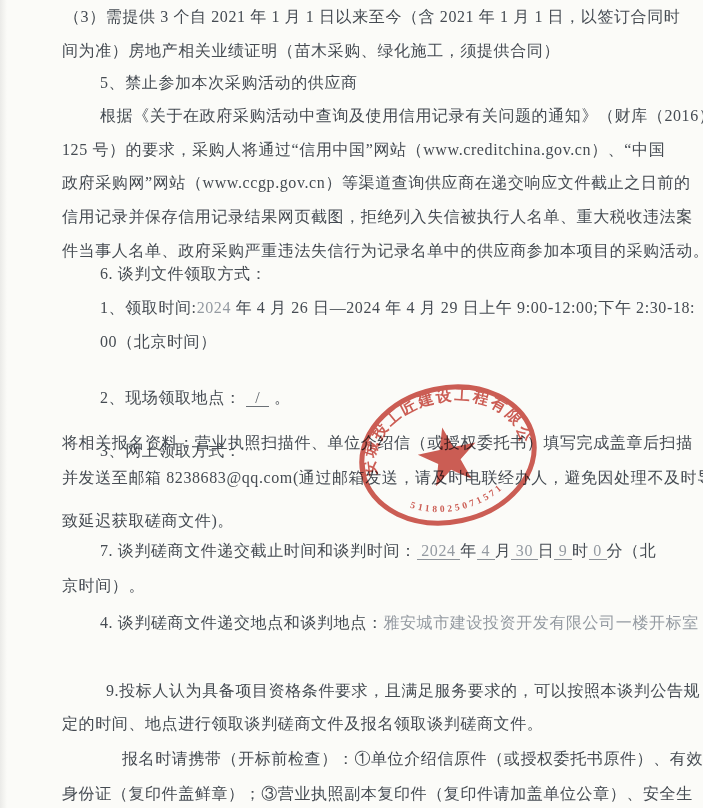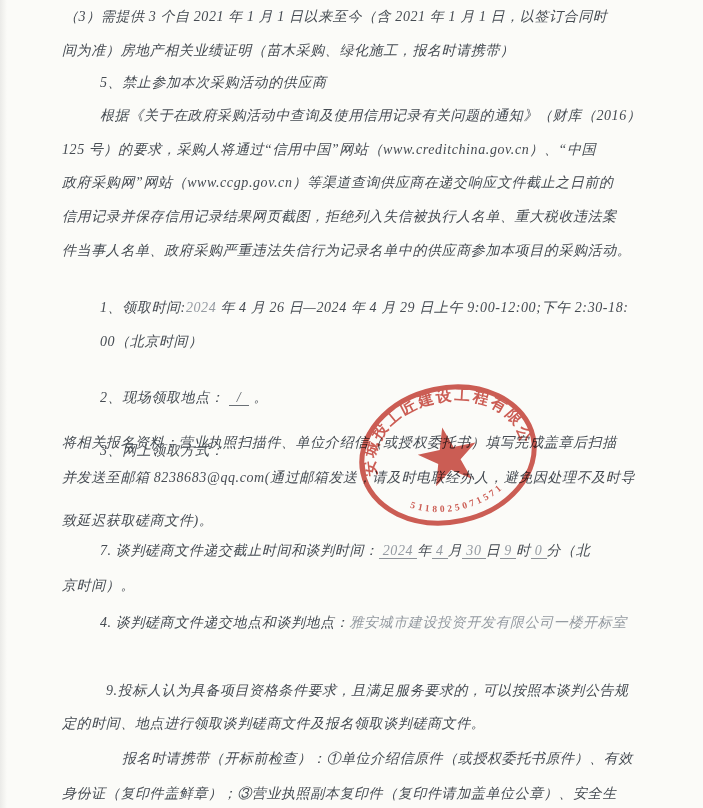--- a/index.html
+++ b/index.html
@@ -16,53 +16,53 @@
   }
   .page{position:absolute;inset:0;}
   .scan-edge{
     position:absolute;left:0;top:0;width:7px;height:100%;
     background:linear-gradient(90deg,rgba(90,90,90,.10),rgba(90,90,90,0));
     pointer-events:none;
   }
   .doc-body{position:absolute;inset:0;}
   .line{
     position:absolute;
-    font-size:14px;
+    font-size:16px;
     letter-spacing:.6px;
     line-height:21px;
     white-space:pre;
     color:var(--ink);
-    font-style:italic;
   }
   .s-n{color:var(--ink);}
   .s-g{color:var(--gray);}
   .s-u{color:#5a6067;border-bottom:1.4px solid #6a7076;}
   .s-ug{color:var(--gray);border-bottom:1.4px solid #8d939a;}
   .stamp{
     position:absolute;left:351px;top:381px;
     mix-blend-mode:multiply;
     opacity:.88;
   }
   .stamp text{font-family:"Liberation Serif","DejaVu Serif",serif;font-weight:bold;}
 </style>
 </head>
 <body>
 
 <div class="page">
   <div class="scan-edge"></div>
 
   <div class="doc-body">
       <div class="line" style="top: 6px; left: 64px;"><span class="s-n">（3）需提供 3 个自 2021 年 1 月 1 日以来至今（含 2021 年 1 月 1 日，以签订合同时</span></div>
-      <div class="line" style="top: 40px; left: 62px;"><span class="s-n">间为准）房地产相关业绩证明（苗木采购、绿化施工，报名时请携带）</span></div>
+      <div class="line" style="top: 40px; left: 62px;"><span class="s-n">间为准）房地产相关业绩证明（苗木采购、绿化施工，须提供合同）</span></div>
       <div class="line" style="top: 72px; left: 100px; text-align: right;"><span class="s-n">5、禁止参加本次采购活动的供应商</span></div>
       <div class="line" style="top: 105px; left: 100px;"><span class="s-n">根据《关于在政府采购活动中查询及使用信用记录有关问题的通知》（财库（2016）</span></div>
       <div class="line" style="top: 139px; left: 62px;"><span class="s-n">125 号）的要求，采购人将通过“信用中国”网站（www.creditchina.gov.cn）、“中国</span></div>
       <div class="line" style="top: 172px; left: 62px;"><span class="s-n">政府采购网”网站（www.ccgp.gov.cn）等渠道查询供应商在递交响应文件截止之日前的</span></div>
       <div class="line" style="top: 206px; left: 62px;"><span class="s-n">信用记录并保存信用记录结果网页截图，拒绝列入失信被执行人名单、重大税收违法案</span></div>
       <div class="line" style="top: 240px; left: 62px;"><span class="s-n">件当事人名单、政府采购严重违法失信行为记录名单中的供应商参加本项目的采购活动。</span></div>
+      <div class="line" style="top: 263px; left: 100px;"><span class="s-n">6. 谈判文件领取方式：</span></div>
       <div class="line" style="top: 297px; left: 100px;"><span class="s-n">1、领取时间:</span><span class="s-g">2024 </span><span class="s-n">年 4 月 26 日—2024 年 4 月 29 日上午 9:00-12:00;下午 2:30-18:</span></div>
       <div class="line" style="top: 331px; left: 60px; margin-left: 40px;"><span class="s-n">00（北京时间）</span></div>
       <div class="line" style="top: 366px; left: 100px; margin-top: 21px;"><span class="s-n">2、现场领取地点： </span><span class="s-u">&nbsp;&nbsp;/&nbsp;&nbsp;</span><span class="s-n"> 。</span></div>
       <div class="line" style="top: 400px; left: 100px; margin-top: 40px;"><span class="s-n">3、网上领取方式：</span></div>
       <div class="line" style="top: 432px; left: 62px;"><span class="s-n">将相关报名资料：营业执照扫描件、单位介绍信（或授权委托书）填写完成盖章后扫描</span></div>
       <div class="line" style="top: 467px; left: 62px;"><span class="s-n">并发送至邮箱 8238683@qq.com(通过邮箱发送，请及时电联经办人，避免因处理不及时导</span></div>
       <div class="line" style="top: 510px; left: 62px;"><span class="s-n">致延迟获取磋商文件)。</span></div>
       <div class="line" style="top: 540px; left: 100px;"><span class="s-n">7. 谈判磋商文件递交截止时间和谈判时间：</span><span class="s-ug">&nbsp;2024&nbsp;</span><span class="s-n">年</span><span class="s-ug">&nbsp;4&nbsp;</span><span class="s-n">月</span><span class="s-ug">&nbsp;30&nbsp;</span><span class="s-n">日</span><span class="s-ug">&nbsp;9&nbsp;</span><span class="s-n">时</span><span class="s-ug">&nbsp;0&nbsp;</span><span class="s-n">分（北</span></div>
       <div class="line" style="top: 575px; left: 62px;"><span class="s-n">京时间）。</span></div>
       <div class="line" style="top: 612px; left: 100px;"><span class="s-n">4. 谈判磋商文件递交地点和谈判地点：</span><span class="s-g">雅安城市建设投资开发有限公司一楼开标室</span></div>

